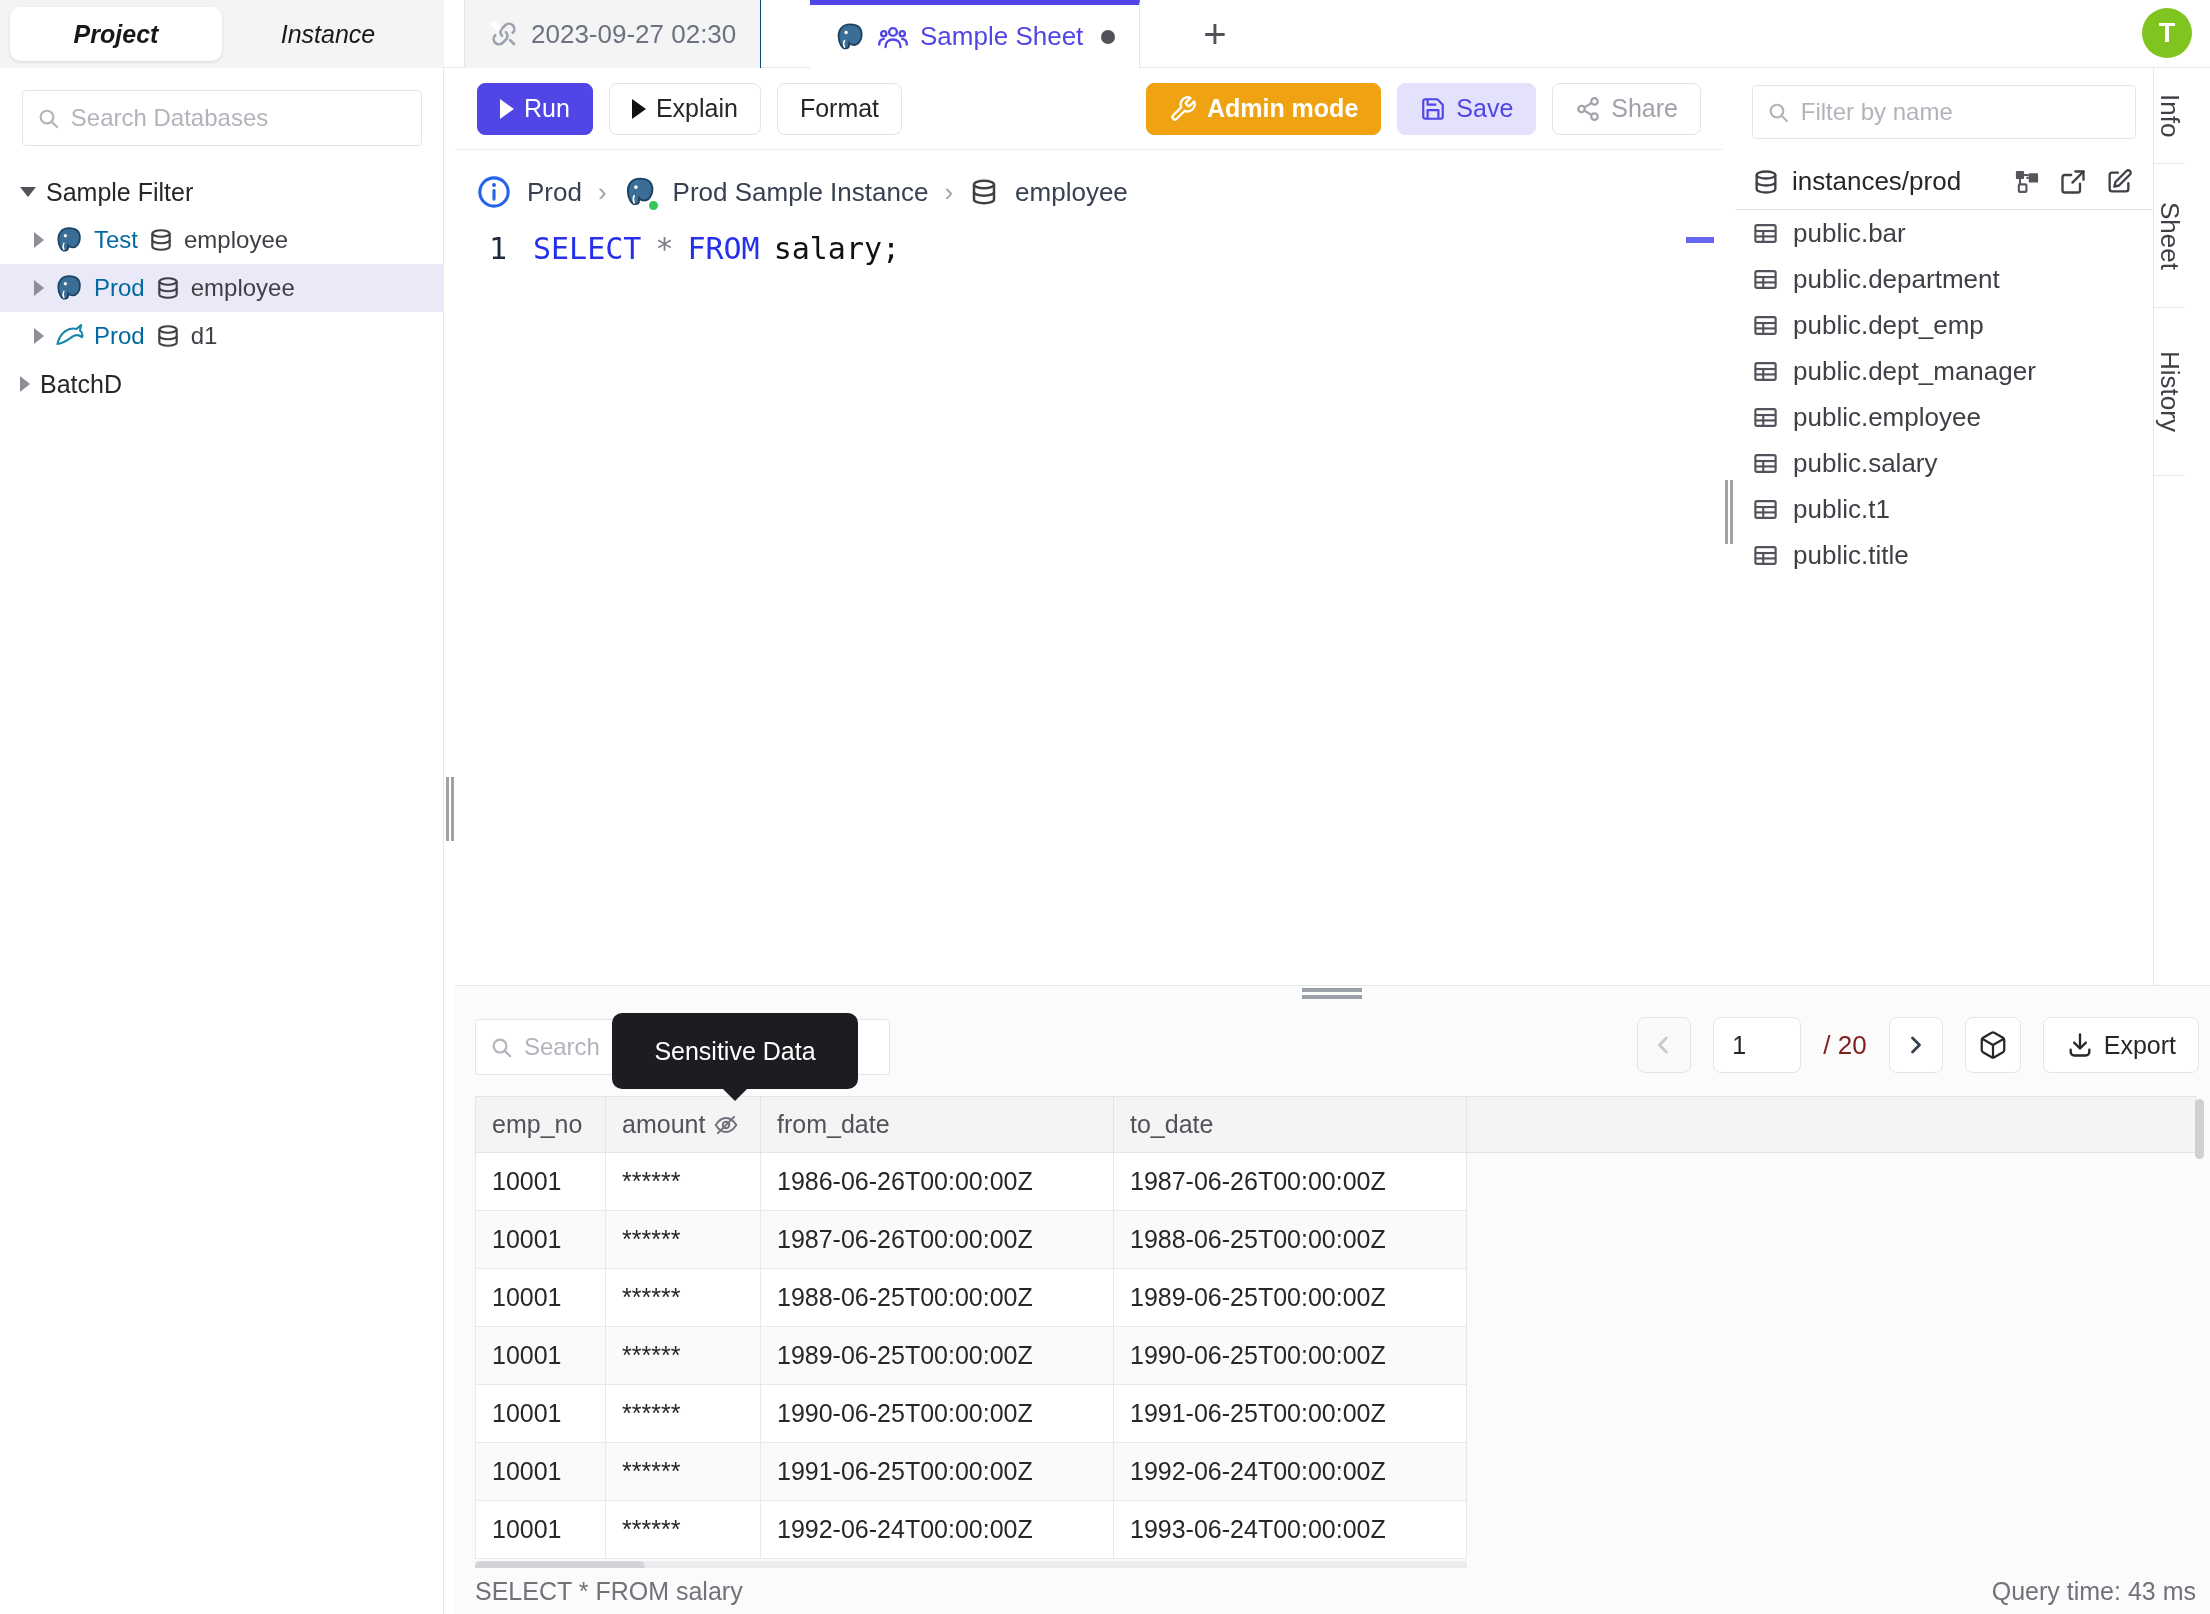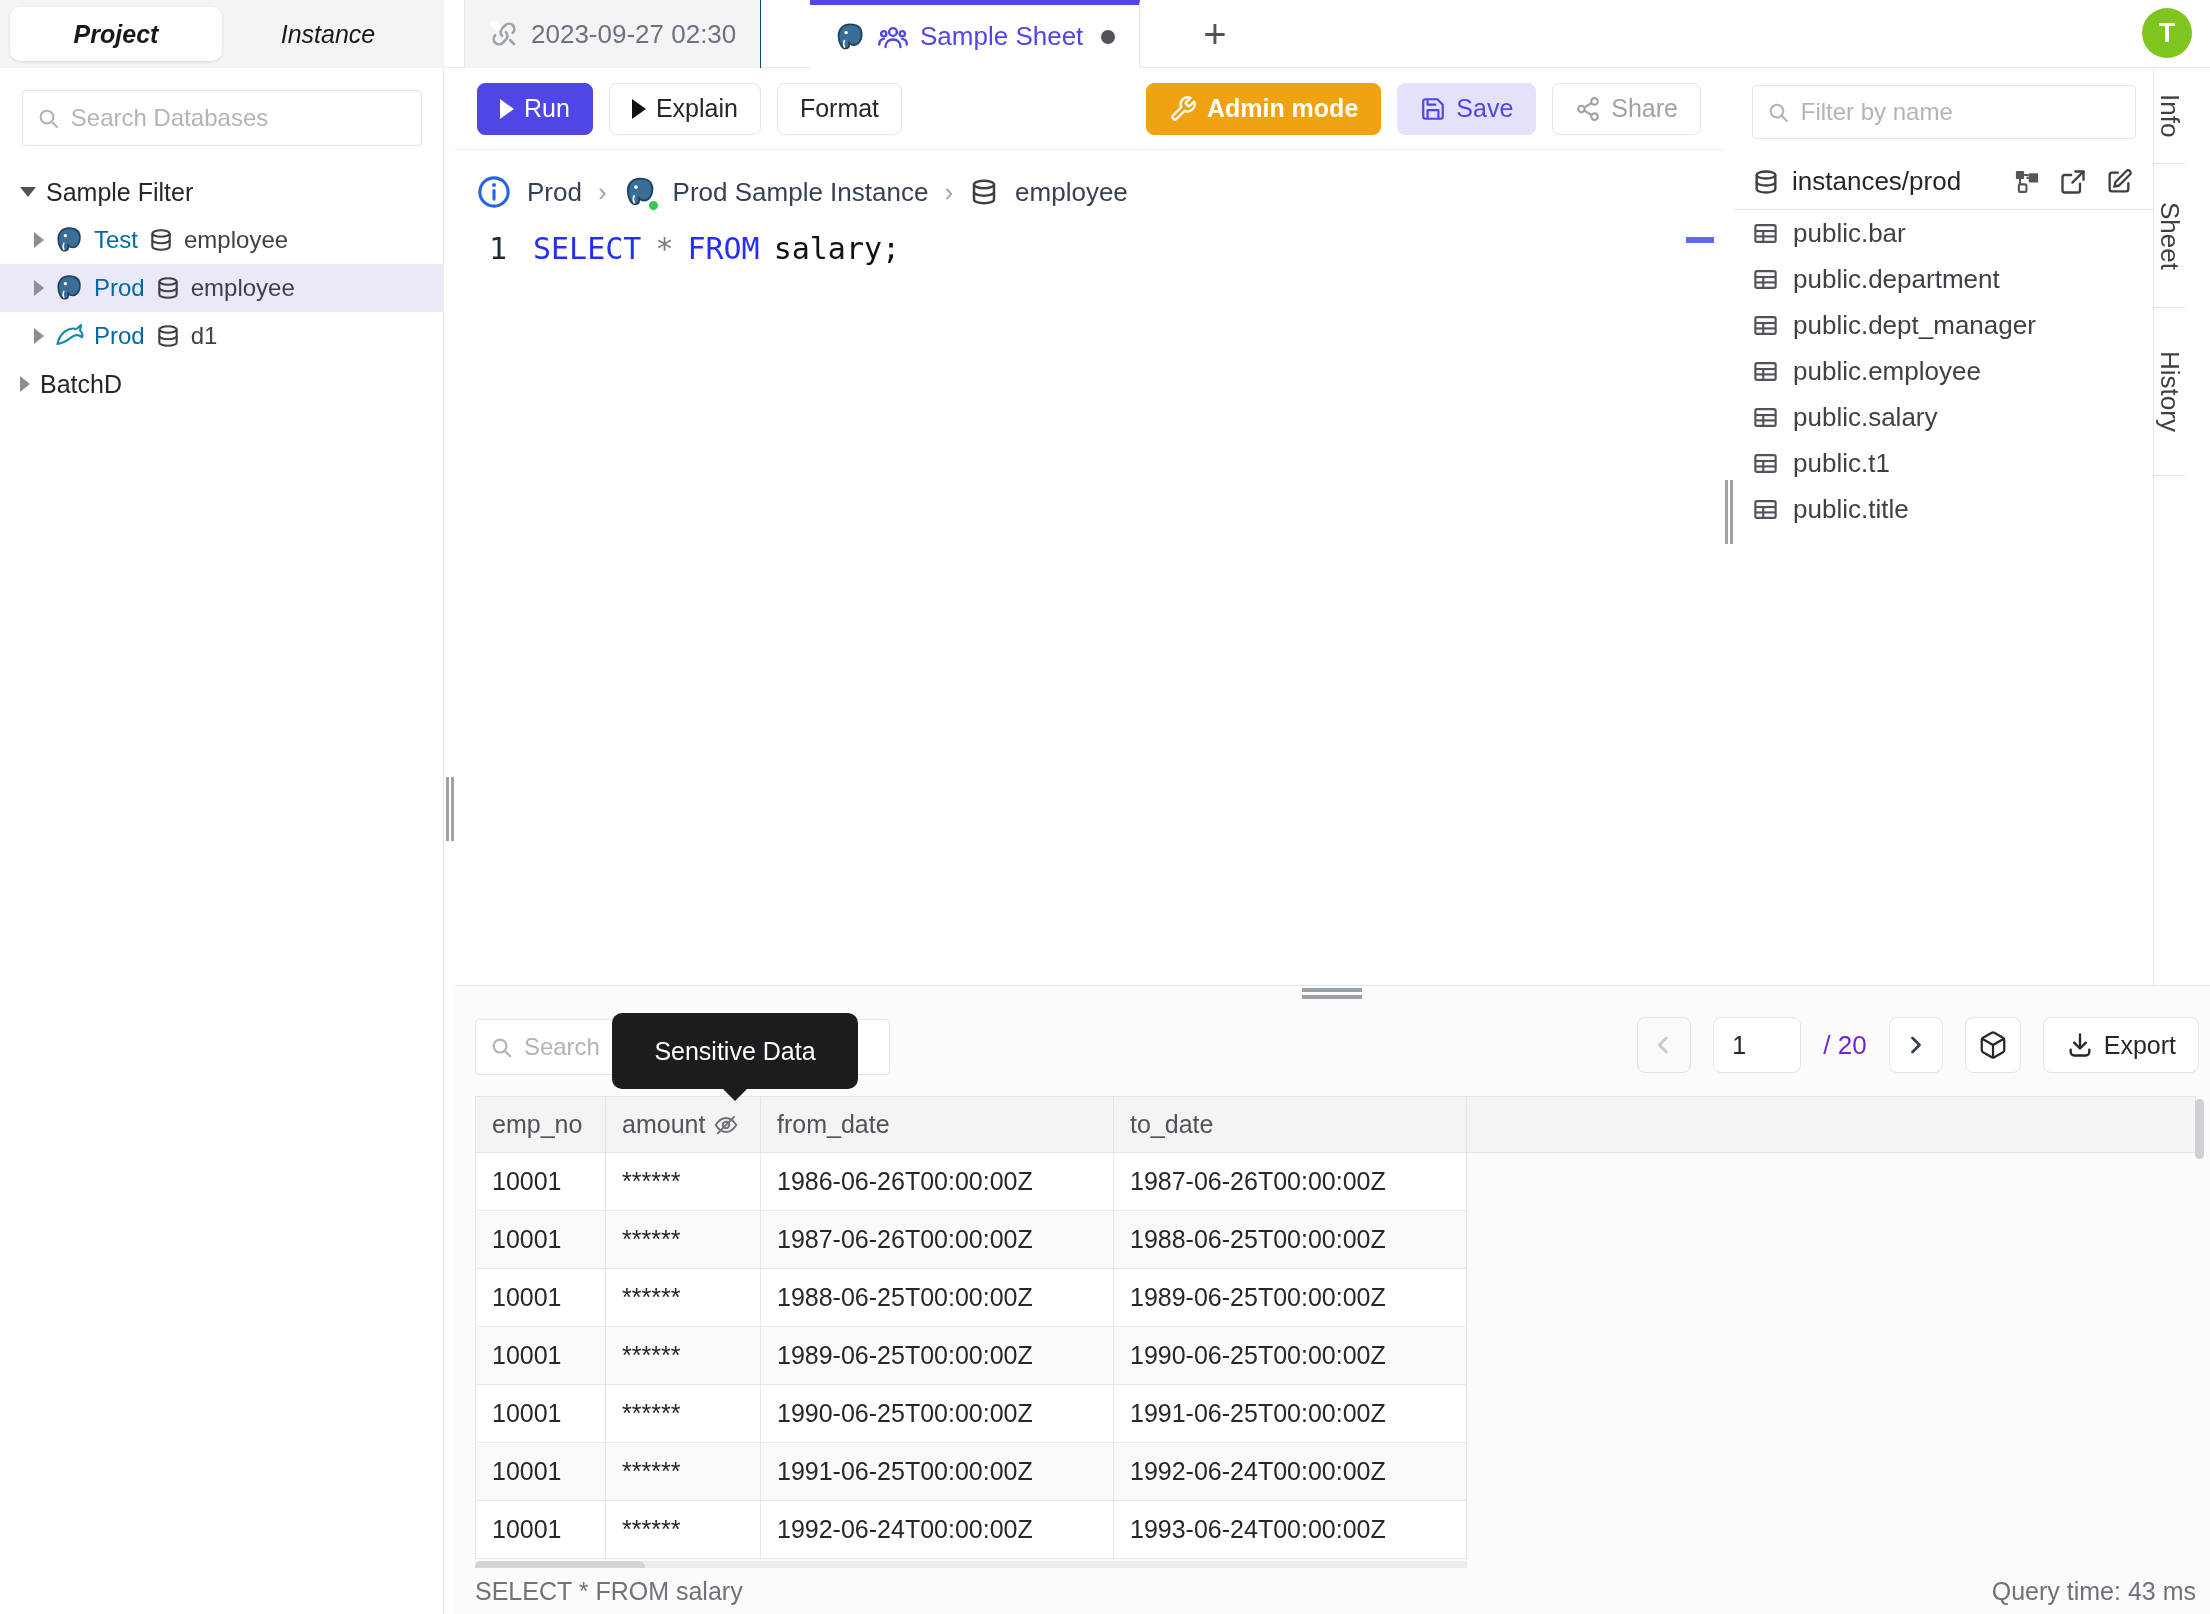--- a/index.html
+++ b/index.html
@@ -76,21 +76,21 @@
   #results { left:455px; top:985px; width:1755px; height:629px; background:#fbfbfc; border-top:1px solid #e5e7eb; }
   #res-search { position:absolute; left:20px; top:33px; width:415px; height:56px; }
   #rowcount { position:absolute; left:410px; top:33px; height:56px; display:flex; align-items:center; gap:14px; font-size:25px; color:#52525b; white-space:nowrap; }
   #tooltip { position:absolute; left:157px; top:27px; width:246px; height:76px; background:#1d1d21; color:#fff; border-radius:10px; display:flex; align-items:center; justify-content:center; font-size:25px; z-index:5; }
   #tooltip:after { content:""; position:absolute; left:110px; bottom:-12px; border-left:13px solid transparent; border-right:13px solid transparent; border-top:13px solid #1d1d21; }
 
   #pager { position:absolute; right:11px; top:31px; display:flex; align-items:center; gap:22px; }
   .pg-btn { width:54px; height:56px; border:1px solid #e4e4e7; border-radius:8px; background:#fff; display:flex; align-items:center; justify-content:center; cursor:pointer; }
   .pg-btn.disabled { background:#fafafa; cursor:default; }
   #page-input { width:88px; height:56px; border:1px solid #e4e4e7; border-radius:8px; background:#fff; font-size:25px; padding-left:18px; outline:none; font-family:"Liberation Sans",sans-serif; color:#27272a; }
-  #page-total { font-size:26px; color:#6d28d9; }
+  #page-total { font-size:26px; color:#7f1d1d; }
   .btn.export { height:56px; }
 
   
   #grid { position:absolute; left:20px; top:110px; }
   .hrow { display:flex; height:57px; background:#f4f4f5; border:1px solid #e4e4e7; }
   .hcell { display:flex; align-items:center; gap:8px; padding-left:16px; font-size:25px; color:#52525b; border-right:1px solid #e4e4e7; }
   .hcell:last-child { border-right:none; }
   .brow { display:flex; height:58px; border-left:1px solid #e8e8ea; }
   .brow.alt .bcell { background:#fafafa; }
   .bcell { display:flex; align-items:center; padding-left:16px; font-size:25px; color:#27272a; background:#fff; border-right:1px solid #e8e8ea; border-bottom:1px solid #e8e8ea; }
@@ -386,20 +386,26 @@
         <svg width="27" height="27" viewBox="0 0 24 24">
           <use href="#i-table"></use>
         </svg>
         <span>public.bar</span>
       </div>
     <div class="tbl-row">
         <svg width="27" height="27" viewBox="0 0 24 24">
           <use href="#i-table"></use>
         </svg>
         <span>public.department</span>
+      </div>
+    <div class="tbl-row">
+        <svg width="27" height="27" viewBox="0 0 24 24">
+          <use href="#i-table"></use>
+        </svg>
+        <span>public.dept_emp</span>
       </div>
     <div class="tbl-row">
         <svg width="27" height="27" viewBox="0 0 24 24">
           <use href="#i-table"></use>
         </svg>
         <span>public.dept_manager</span>
       </div>
     <div class="tbl-row">
         <svg width="27" height="27" viewBox="0 0 24 24">
           <use href="#i-table"></use>

